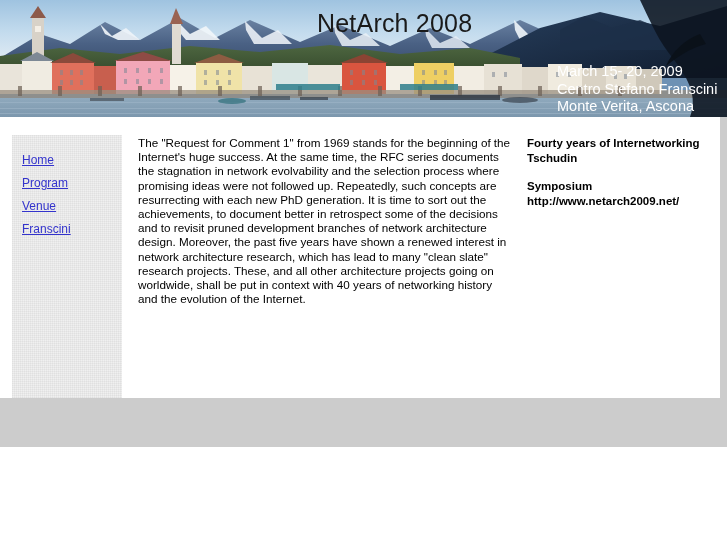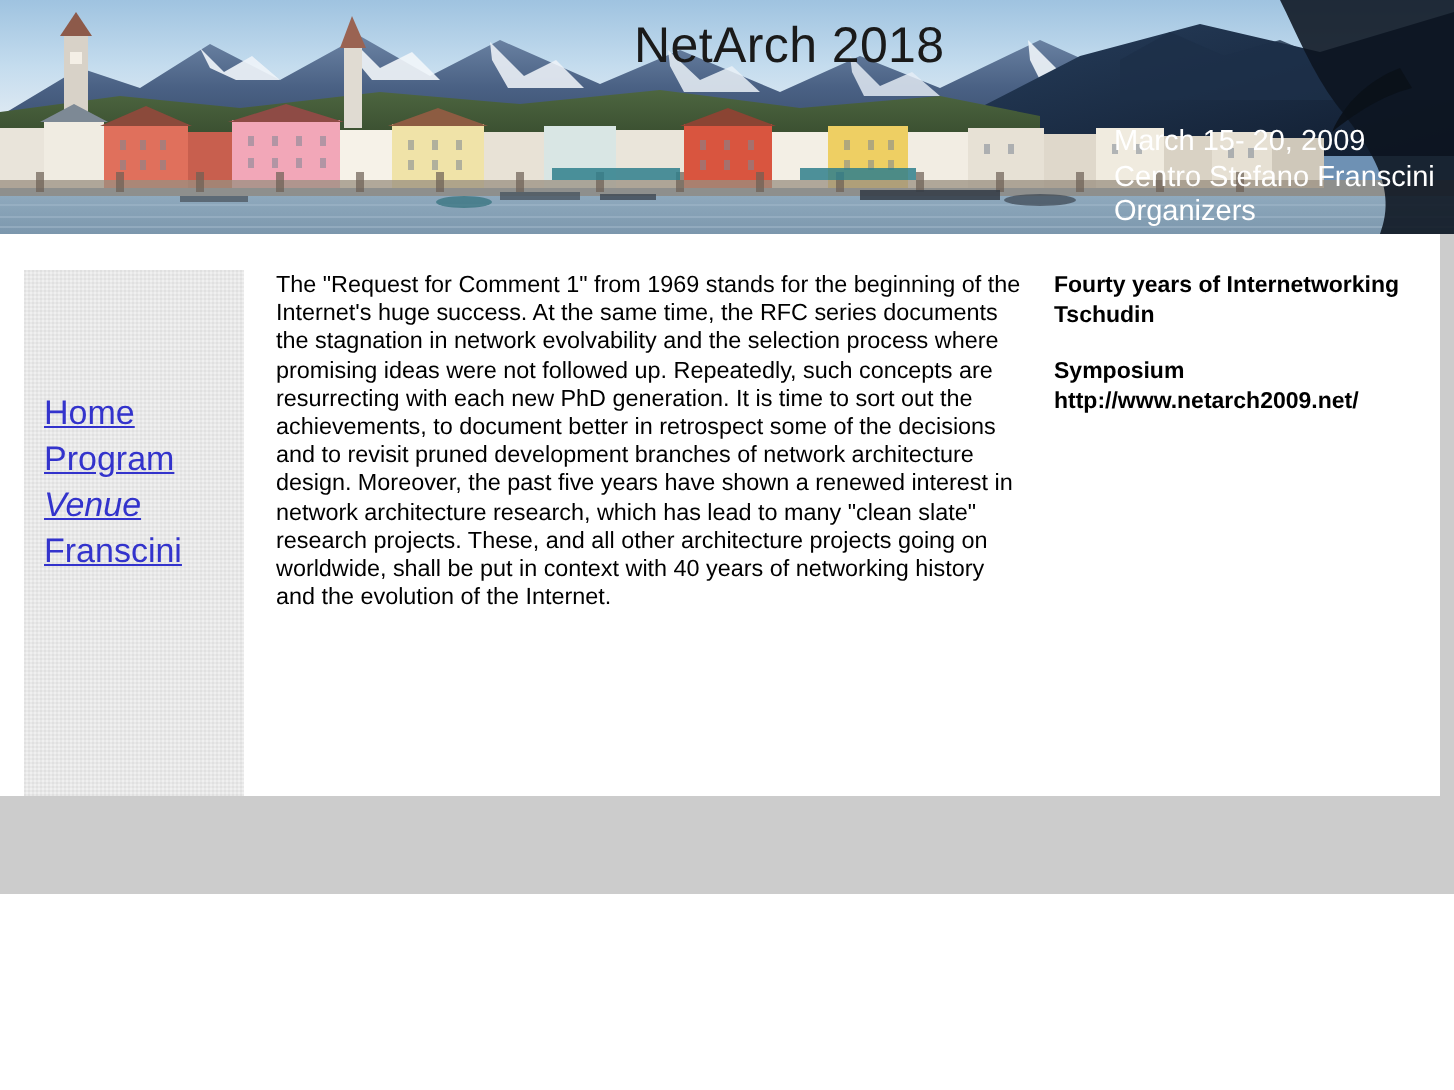--- a/index.html
+++ b/index.html
@@ -107,29 +107,28 @@
     height: 265px;
     background:
       repeating-linear-gradient(0deg, rgba(0,0,0,0.035) 0px, rgba(0,0,0,0.035) 1px, rgba(255,255,255,0) 1px, rgba(255,255,255,0) 2px),
       repeating-linear-gradient(90deg, rgba(0,0,0,0.035) 0px, rgba(0,0,0,0.035) 1px, rgba(255,255,255,0) 1px, rgba(255,255,255,0) 2px),
       #f0f0f0;
   }
   .nav-item {
     display: block;
     color: #3333cc;
     text-decoration: underline;
-    font-size: 17px;
+    font-size: 12px;
     font-family: "Liberation Sans", sans-serif;
     cursor: pointer;
     white-space: nowrap;
-    margin-top: 44px;
   }
   #nav-home     { position: absolute; left: 10px; top: 18px; }
   #nav-program  { position: absolute; left: 10px; top: 41px; text-align: center; }
-  #nav-venue    { position: absolute; left: 10px; top: 64px; font-style: italic; }
+  #nav-venue    { position: absolute; left: 10px; top: 64px; }
   #nav-sponsors { position: absolute; left: 10px; top: 87px; }
 
   
   #main-col {
     position: absolute;
     left: 138px;
     top: 19px;
     width: 375px;
   }
   #intro-paragraph {
@@ -338,25 +337,26 @@
       <rect x="300" y="97" width="28" height="3" fill="#3e4752" opacity="0.8"></rect>
       <rect x="430" y="95" width="70" height="5" fill="#323b45" opacity="0.85"></rect>
       <rect x="90" y="98" width="34" height="3" fill="#475059" opacity="0.7"></rect>
       <ellipse cx="232" cy="101" rx="14" ry="3" fill="#2f6f7a" opacity="0.7"></ellipse>
       <ellipse cx="520" cy="100" rx="18" ry="3" fill="#3b4550" opacity="0.7"></ellipse>
 
       <path d="M640,0 L727,0 L727,117 L690,117 C700,92 682,70 668,52 C656,36 648,16 640,0 Z" fill="#0c1520" opacity="0.88"></path>
       <path d="M700,34 C684,40 672,52 666,66 C676,58 690,48 706,44 Z" fill="#0a1118" opacity="0.9"></path>
     </svg>
 
-    <div id="banner-title">NetArch 2018</div>
+    <div id="banner-title">NetArch 2008</div>
 
     <div id="banner-info">
       <div>March 15- 20, 2009</div>
       <div>Centro Stefano Franscini</div>
+      <div>Monte Verita, Ascona</div>
       <div>Organizers</div>
     </div>
   </div>
 
   <div id="content-area">
 
     <div id="sidebar">
       <a id="nav-home" class="nav-item">Home</a>
       <a id="nav-program" class="nav-item">Program</a>
       <a id="nav-venue" class="nav-item">Venue</a>

